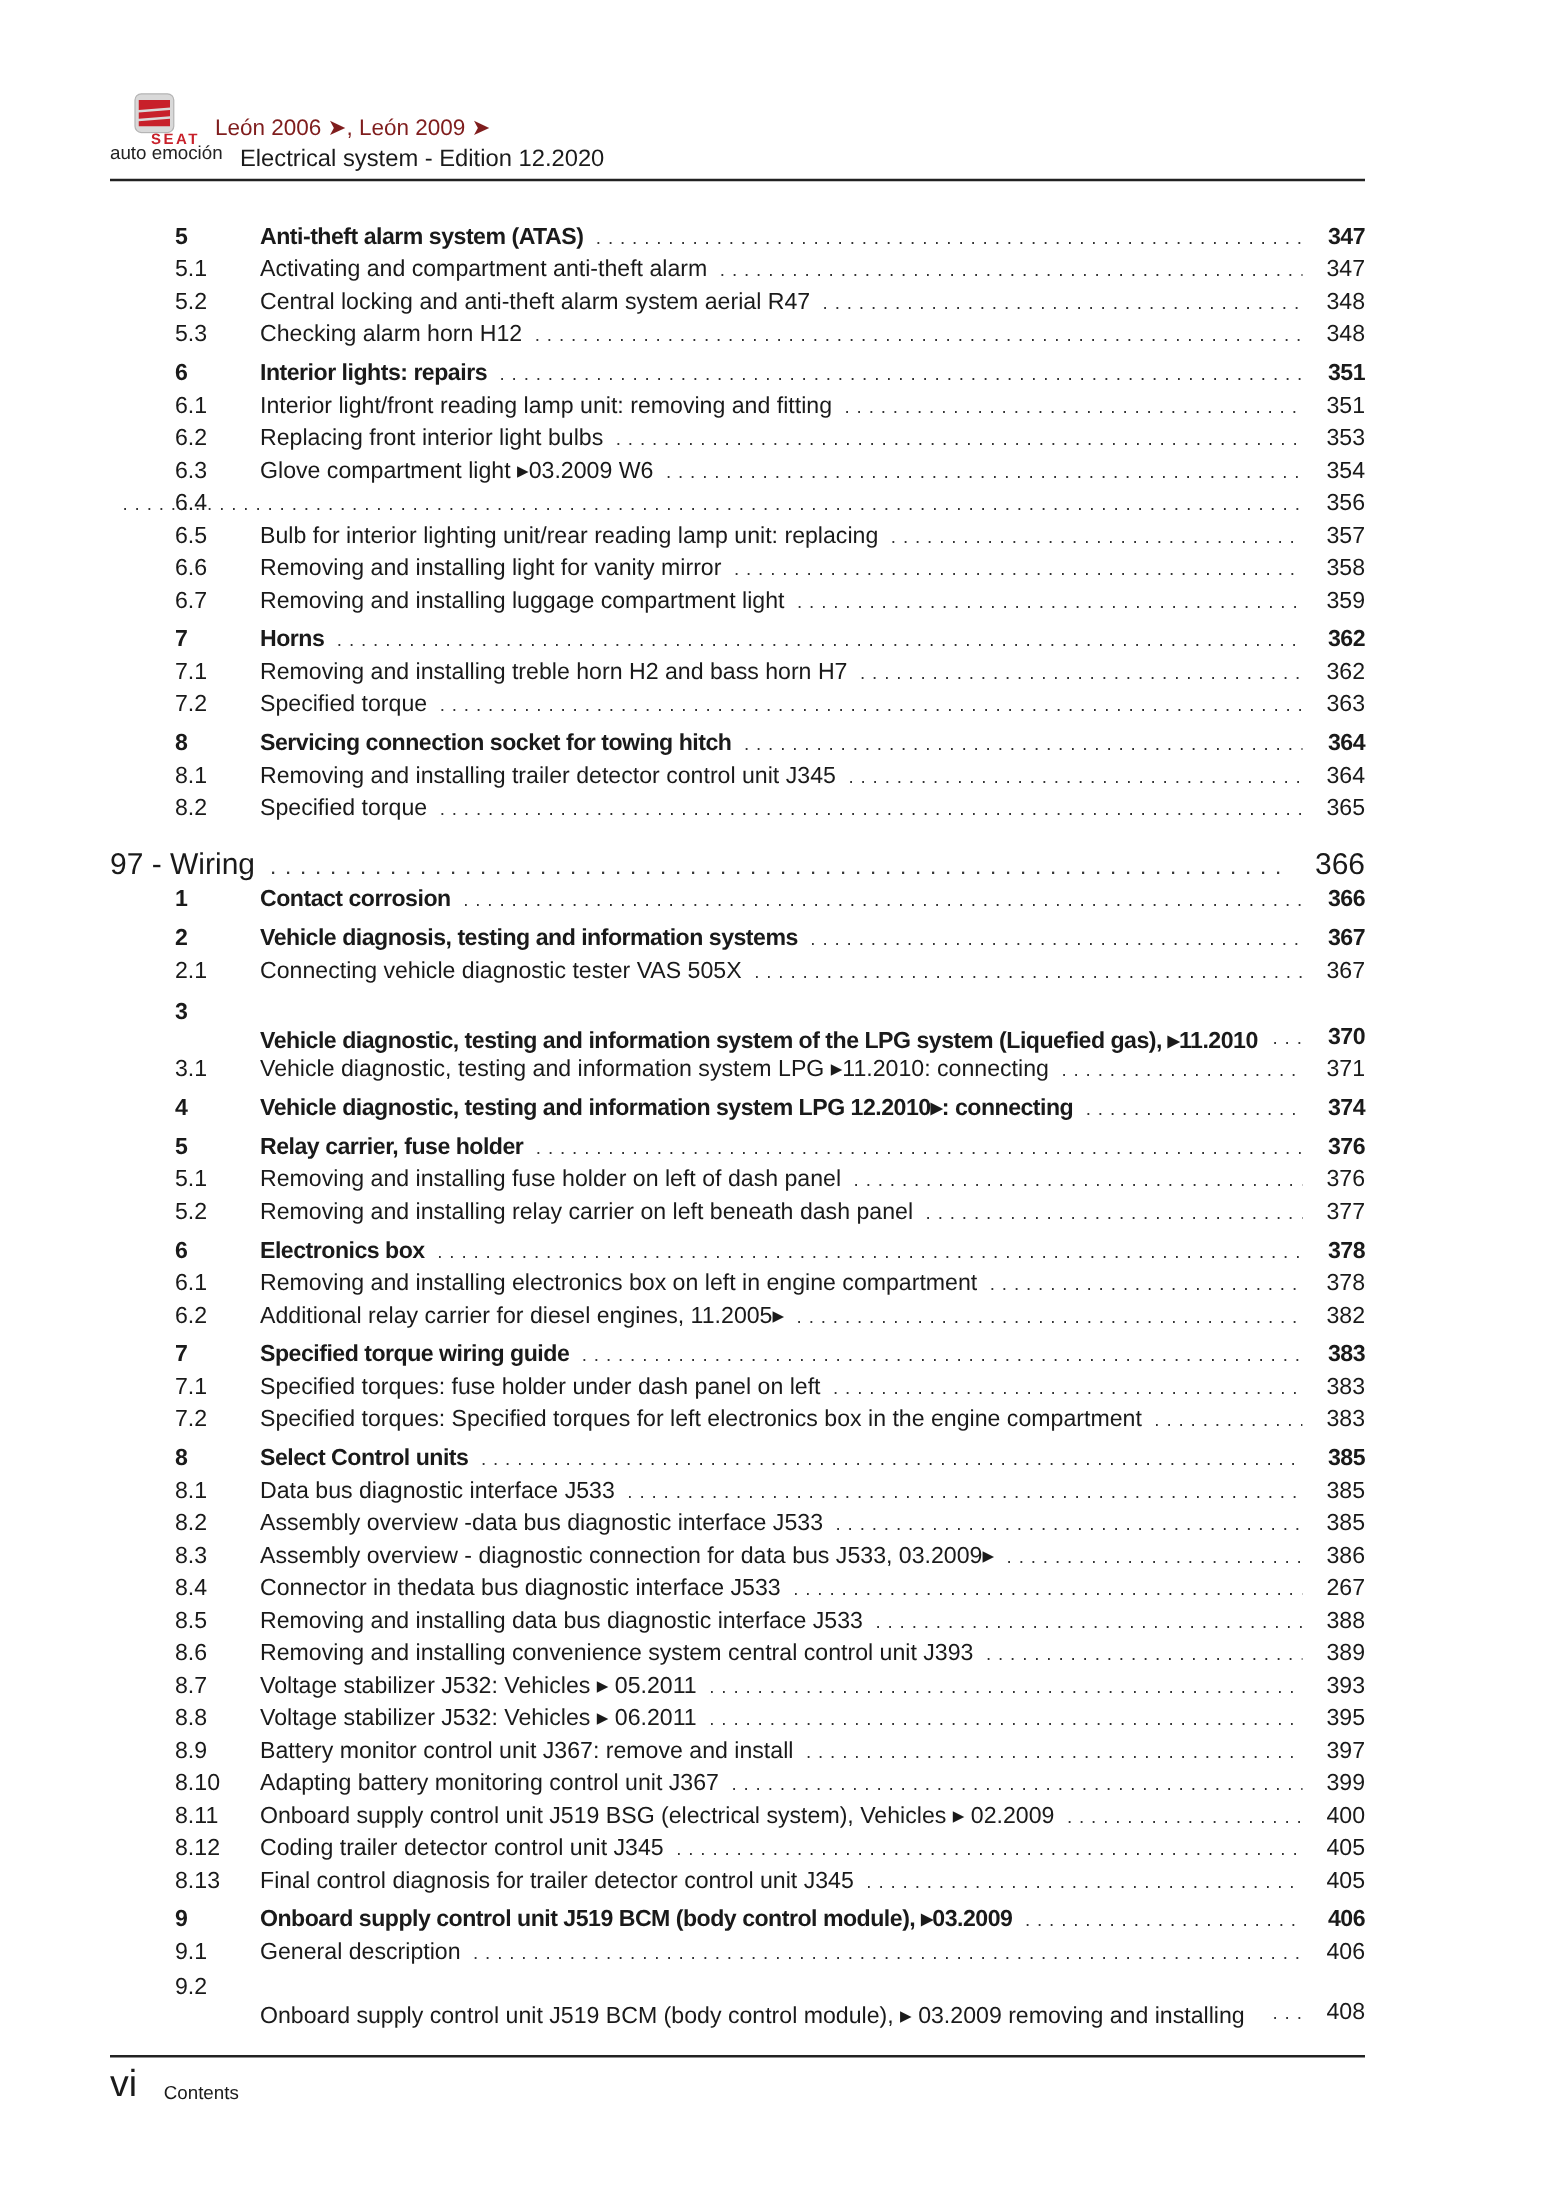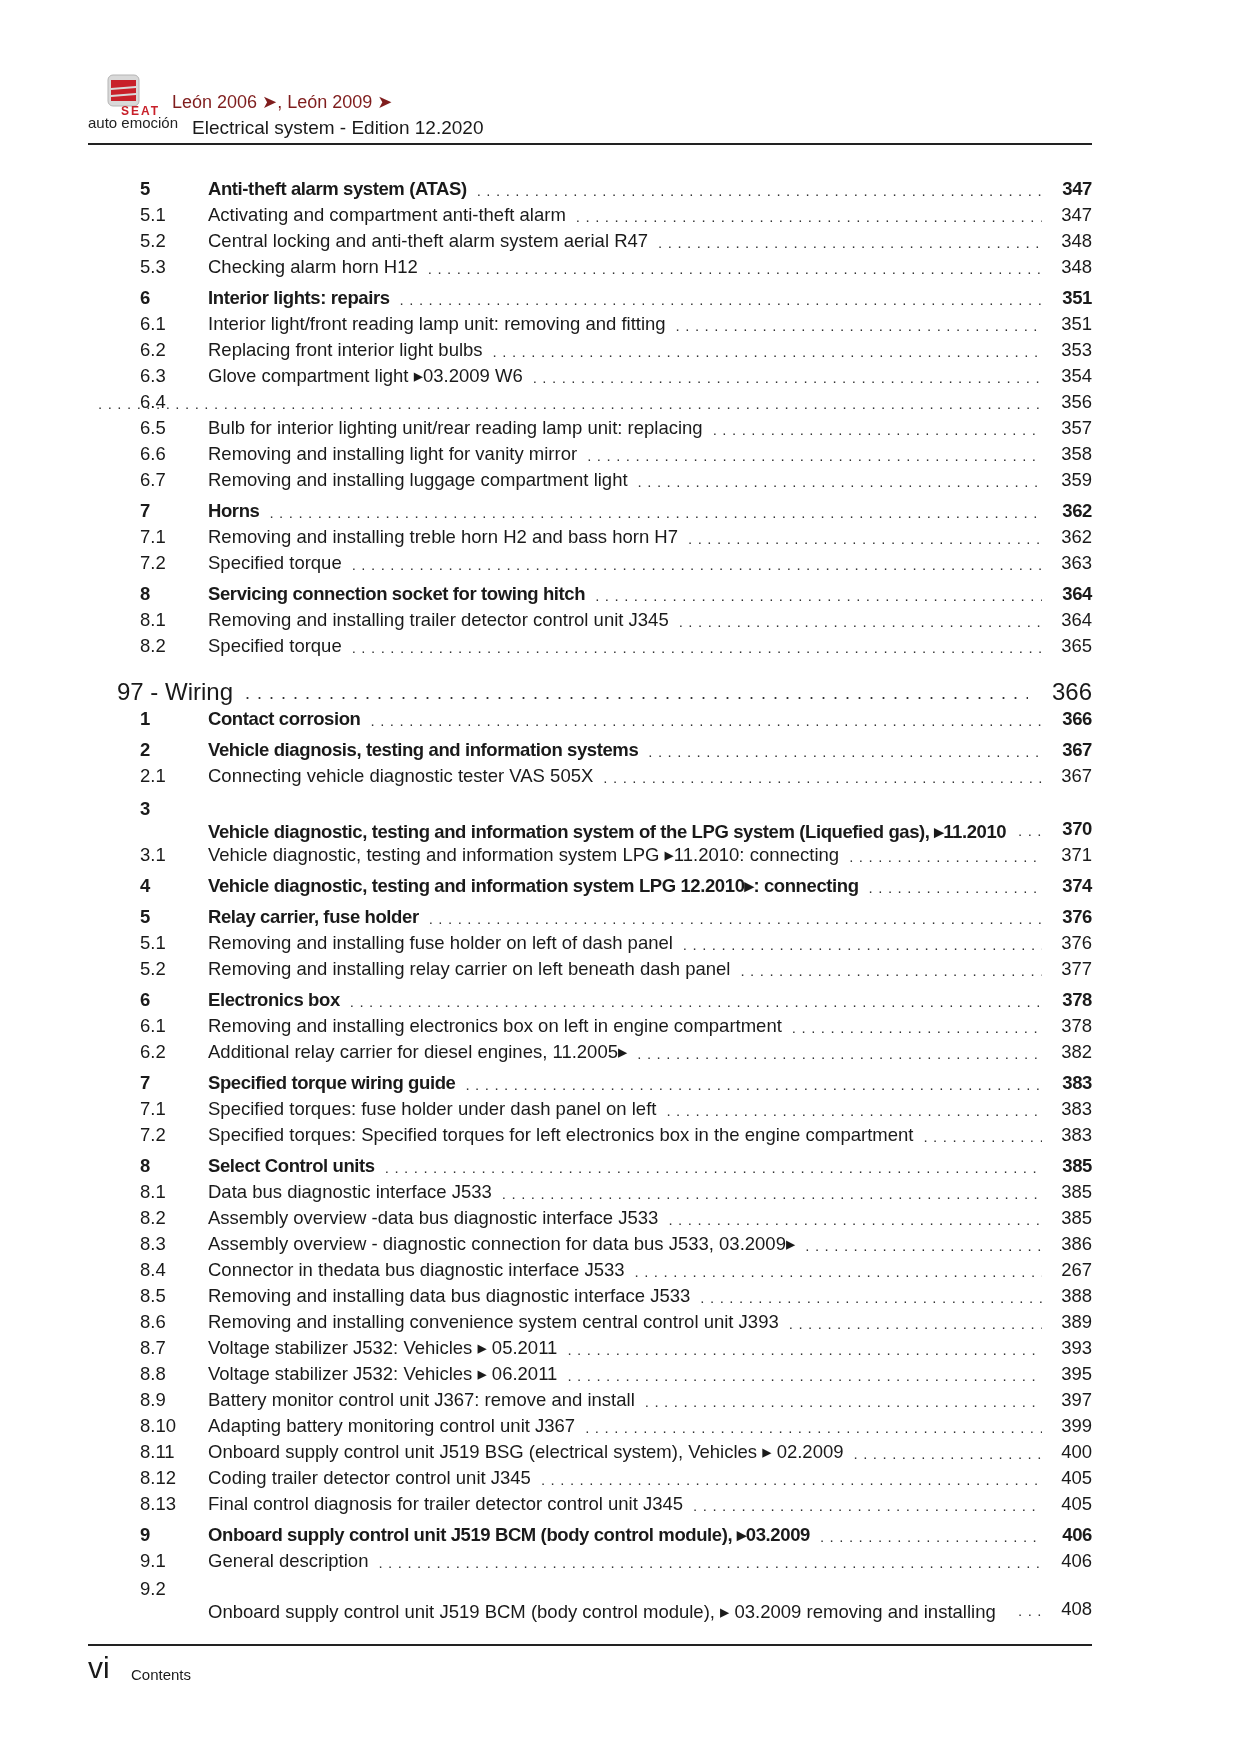--- a/index.html
+++ b/index.html
@@ -22,21 +22,21 @@
   .row .num { position: absolute; left: 52px; width: 60px; bottom: 0; }
   .row .title { margin-left: 120px; white-space: nowrap; }
   .row .leader { flex: 1; overflow: hidden; white-space: nowrap; margin: 0 14px 0 10px; letter-spacing: 5.5px;
                  color: #333; font-size: 15px; line-height: 22px; }
   .row .page { width: 36px; text-align: right; }
   .row.bold .num, .row.bold .title, .row.bold .page { font-weight: bold; letter-spacing: -0.4px; }
   .row.two-line { height: 48px; }
   .row.two-line .title { white-space: normal; width: 800px; line-height: 21px; }
   .row.two-line .num { top: 2px; bottom: auto; }
 
-  .chapter { position: relative; display: flex; align-items: flex-end; margin-top: 13px; height: 34px; font-size: 24px; margin-left: 29px; }
+  .chapter { position: relative; display: flex; align-items: flex-end; margin-top: 13px; height: 34px; font-size: 24px; }
   .chapter .title { white-space: nowrap; }
   .chapter .leader { flex: 1; overflow: hidden; white-space: nowrap; margin: 0 16px 0 12px; letter-spacing: 7px;
                      font-size: 18px; color: #333; line-height: 26px; }
   .chapter .page { width: 48px; text-align: right; }
 
   .footer-rule { position: absolute; left: 88px; top: 1644px; width: 1004px; height: 2px; background: #222; }
   .footer-pg { position: absolute; left: 88px; top: 1650px; font-size: 30px; line-height: 36px; }
   .footer-label { position: absolute; left: 131px; top: 1666px; font-size: 15px; line-height: 18px; }
 </style>
 </head>

